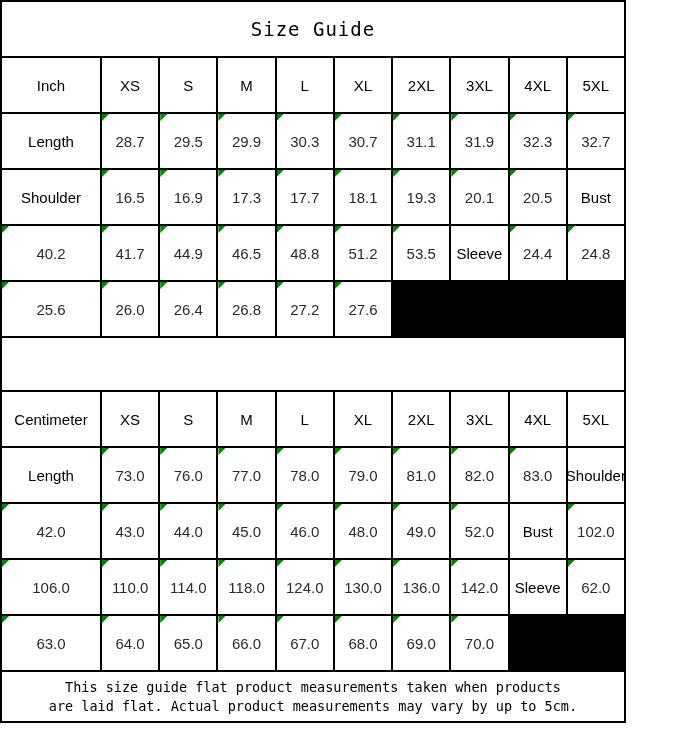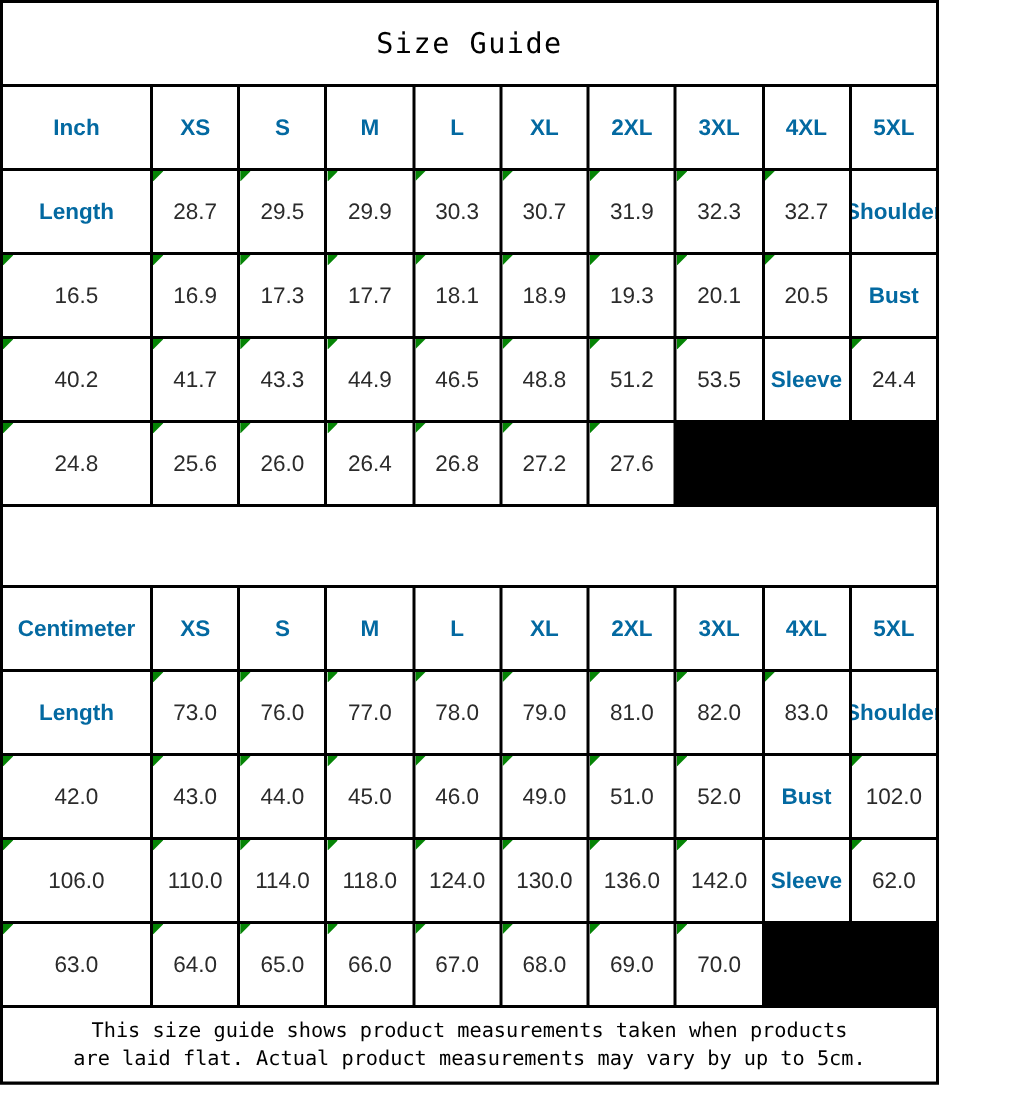--- a/index.html
+++ b/index.html
@@ -39,22 +39,22 @@
     grid-column: 1 / -1;
   }
   .title {
     font-family: "DejaVu Sans Mono", monospace;
     font-size: 19px;
     font-weight: 400;
     letter-spacing: 1px;
     color: #000000;
   }
   .hdr {
-    font-weight: bold;
-    color: #0369a1;
+    font-weight: normal;
+    color: #000000;
   }
   .val {
     font-weight: 400;
     color: #2b2b2b;
   }
   .flag {
     position: absolute;
     top: 0;
     left: 0;
     width: 7px;
@@ -87,37 +87,36 @@
       <div class="cell hdr">2XL</div>
       <div class="cell hdr">3XL</div>
       <div class="cell hdr">4XL</div>
       <div class="cell hdr">5XL</div>
       <div class="cell hdr">Length</div>
       <div class="cell val"><span class="flag"></span>28.7</div>
       <div class="cell val"><span class="flag"></span>29.5</div>
       <div class="cell val"><span class="flag"></span>29.9</div>
       <div class="cell val"><span class="flag"></span>30.3</div>
       <div class="cell val"><span class="flag"></span>30.7</div>
+      <div class="cell val"><span class="flag"></span>31.1</div>
       <div class="cell val"><span class="flag"></span>31.9</div>
       <div class="cell val"><span class="flag"></span>32.3</div>
       <div class="cell val"><span class="flag"></span>32.7</div>
       <div class="cell hdr">Shoulder</div>
       <div class="cell val"><span class="flag"></span>16.5</div>
       <div class="cell val"><span class="flag"></span>16.9</div>
       <div class="cell val"><span class="flag"></span>17.3</div>
       <div class="cell val"><span class="flag"></span>17.7</div>
       <div class="cell val"><span class="flag"></span>18.1</div>
-      <div class="cell val"><span class="flag"></span>18.9</div>
       <div class="cell val"><span class="flag"></span>19.3</div>
       <div class="cell val"><span class="flag"></span>20.1</div>
       <div class="cell val"><span class="flag"></span>20.5</div>
       <div class="cell hdr">Bust</div>
       <div class="cell val"><span class="flag"></span>40.2</div>
       <div class="cell val"><span class="flag"></span>41.7</div>
-      <div class="cell val"><span class="flag"></span>43.3</div>
       <div class="cell val"><span class="flag"></span>44.9</div>
       <div class="cell val"><span class="flag"></span>46.5</div>
       <div class="cell val"><span class="flag"></span>48.8</div>
       <div class="cell val"><span class="flag"></span>51.2</div>
       <div class="cell val"><span class="flag"></span>53.5</div>
       <div class="cell hdr">Sleeve</div>
       <div class="cell val"><span class="flag"></span>24.4</div>
       <div class="cell val"><span class="flag"></span>24.8</div>
       <div class="cell val"><span class="flag"></span>25.6</div>
       <div class="cell val"><span class="flag"></span>26.0</div>
@@ -145,22 +144,22 @@
       <div class="cell val"><span class="flag"></span>79.0</div>
       <div class="cell val"><span class="flag"></span>81.0</div>
       <div class="cell val"><span class="flag"></span>82.0</div>
       <div class="cell val"><span class="flag"></span>83.0</div>
       <div class="cell hdr">Shoulder</div>
       <div class="cell val"><span class="flag"></span>42.0</div>
       <div class="cell val"><span class="flag"></span>43.0</div>
       <div class="cell val"><span class="flag"></span>44.0</div>
       <div class="cell val"><span class="flag"></span>45.0</div>
       <div class="cell val"><span class="flag"></span>46.0</div>
+      <div class="cell val"><span class="flag"></span>48.0</div>
       <div class="cell val"><span class="flag"></span>49.0</div>
-      <div class="cell val"><span class="flag"></span>51.0</div>
       <div class="cell val"><span class="flag"></span>52.0</div>
       <div class="cell hdr">Bust</div>
       <div class="cell val"><span class="flag"></span>102.0</div>
       <div class="cell val"><span class="flag"></span>106.0</div>
       <div class="cell val"><span class="flag"></span>110.0</div>
       <div class="cell val"><span class="flag"></span>114.0</div>
       <div class="cell val"><span class="flag"></span>118.0</div>
       <div class="cell val"><span class="flag"></span>124.0</div>
       <div class="cell val"><span class="flag"></span>130.0</div>
       <div class="cell val"><span class="flag"></span>136.0</div>
@@ -169,17 +168,17 @@
       <div class="cell val"><span class="flag"></span>62.0</div>
       <div class="cell val"><span class="flag"></span>63.0</div>
       <div class="cell val"><span class="flag"></span>64.0</div>
       <div class="cell val"><span class="flag"></span>65.0</div>
       <div class="cell val"><span class="flag"></span>66.0</div>
       <div class="cell val"><span class="flag"></span>67.0</div>
       <div class="cell val"><span class="flag"></span>68.0</div>
       <div class="cell val"><span class="flag"></span>69.0</div>
       <div class="cell val"><span class="flag"></span>70.0</div>
       <div class="cell span footer" id="footer">
-      <div>This size guide shows product measurements taken when products</div>
+      <div>This size guide flat product measurements taken when products</div>
       <div>are laid flat. Actual product measurements may vary by up to 5cm.</div>
     </div>
   </div>
 </div>
 
 </body></html>

